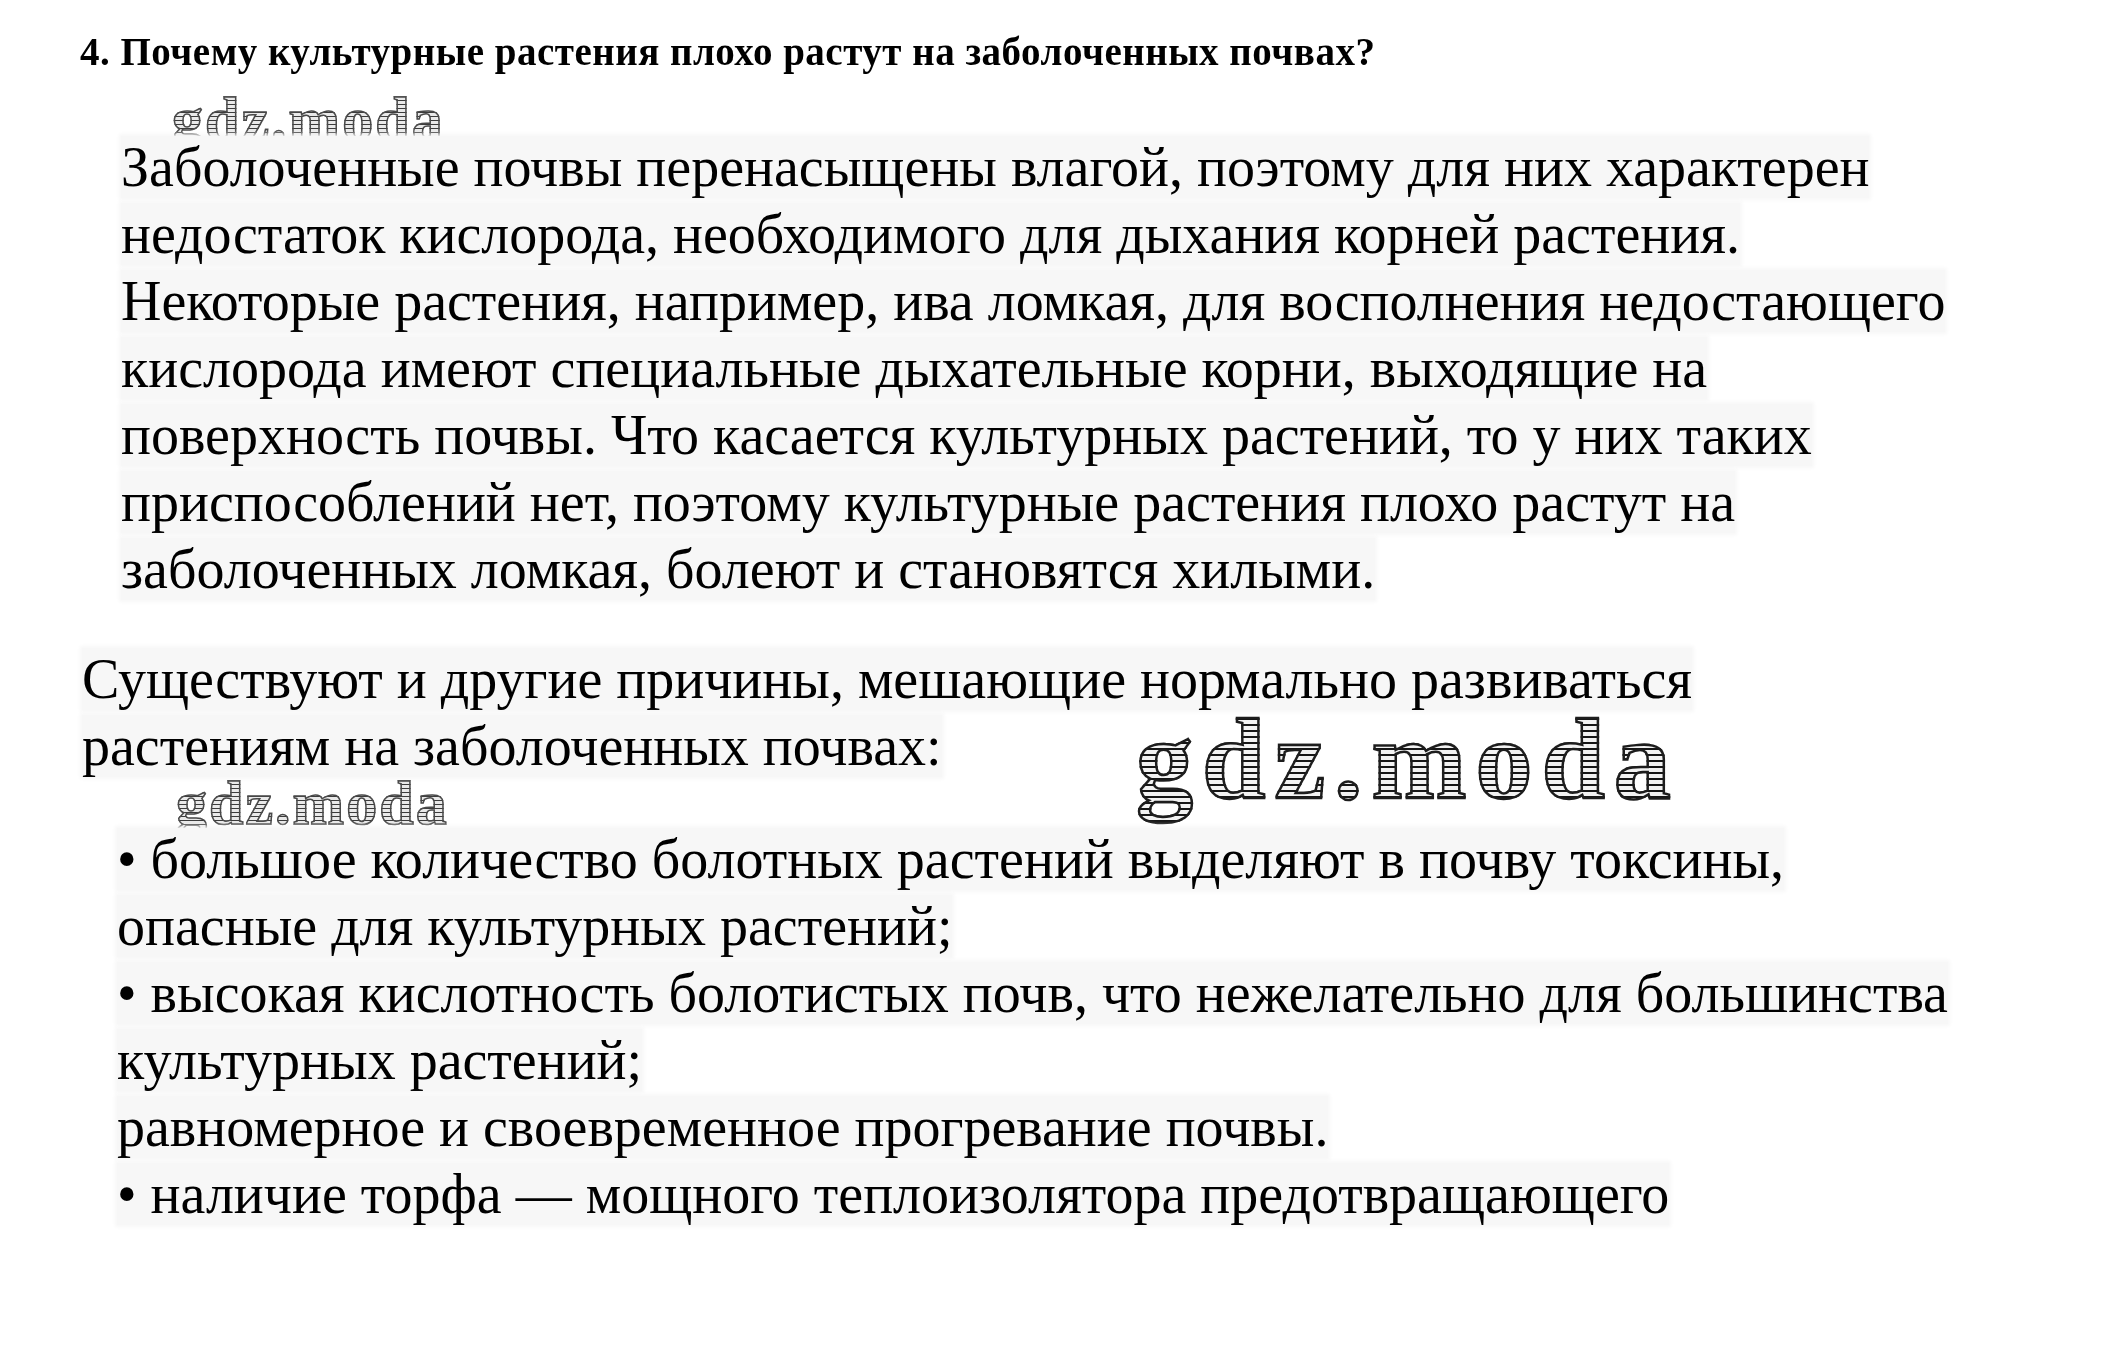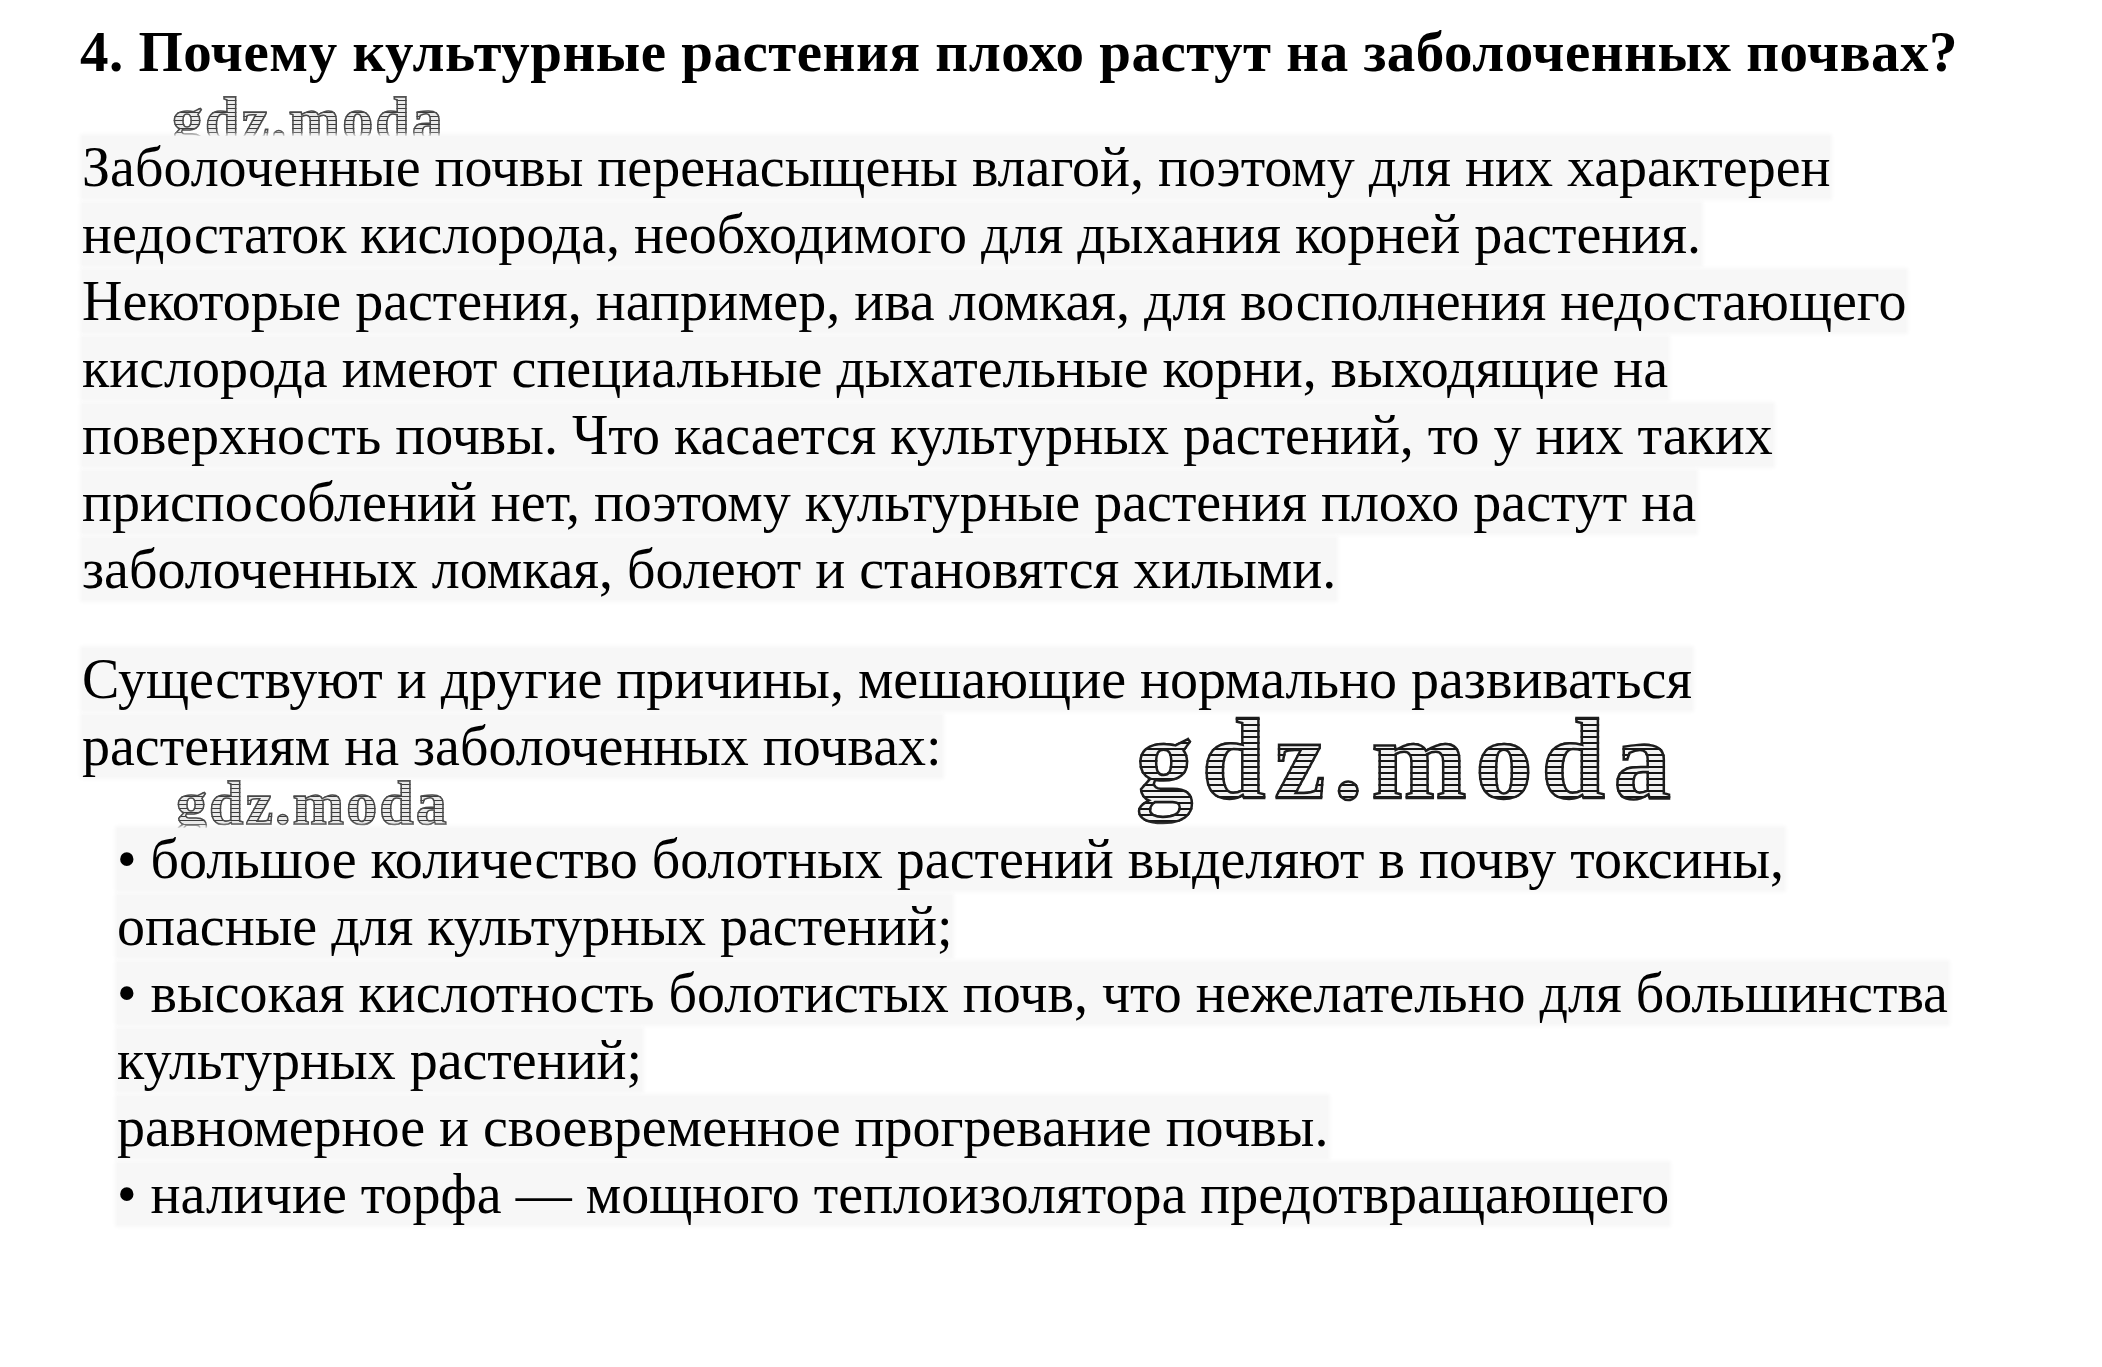--- a/index.html
+++ b/index.html
@@ -16,31 +16,31 @@
     overflow: hidden;
   }
   .page {
     position: absolute;
     inset: 0;
   }
   .title {
     position: absolute;
     left: 80px;
     top: 16px;
-    font-size: 57px;
+    font-size: 39px;
     font-weight: bold;
     line-height: 72px;
     white-space: nowrap;
     letter-spacing: 0.5px;
   }
   .textblock {
     position: absolute;
     left: 82px;
   }
-  .p1 { top: 134px; }
+  .p1 { top: 134px; margin-left: 39px; }
   .p2 { top: 646px; }
   .bullets { top: 826px; margin-left: 35px; }
   .line {
     height: 67px;
     line-height: 67px;
     font-size: 56px;
     white-space: nowrap;
   }
   .line > span {
     background: #f7f7f7; 

